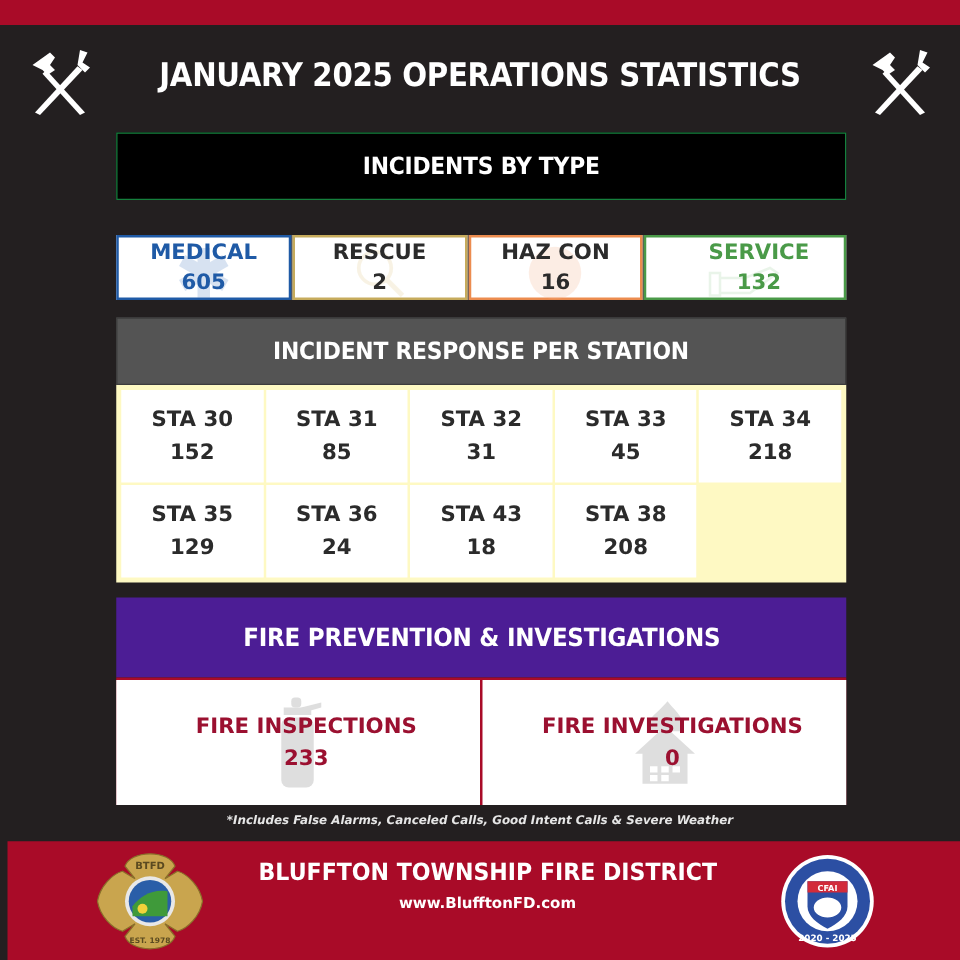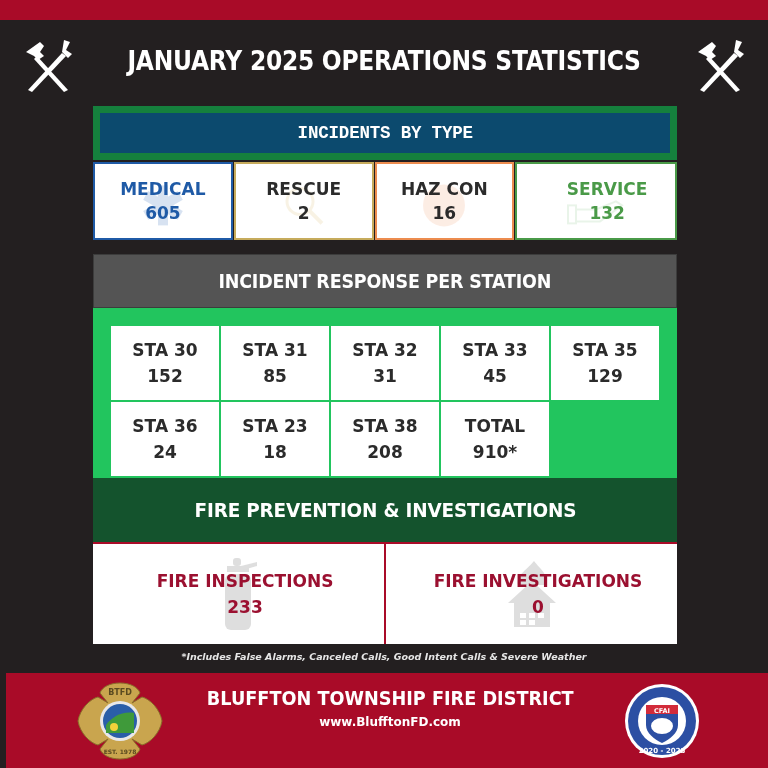--- a/index.html
+++ b/index.html
@@ -23,42 +23,42 @@
 
   .section { position: absolute; left: 93px; width: 584px; }
   .sec-header {
     height: 54px; display: flex; align-items: center; justify-content: center;
     color: #fff; font-weight: bold; font-size: 19px; letter-spacing: -0.2px;
   }
   .sec-header span { display: inline-block; transform: scaleX(0.92); }
 
   
   #types { top: 106px; }
-  #types .sec-header { background: #0c4a6e; border: 7px solid #15803d; font-family: Liberation Mono, monospace; }
-  .type-row { display: flex; height: 78px; margin-top: 2px; }
+  #types .sec-header { background: #000000; border: 1px solid #15803d; }
+  .type-row { display: flex; height: 78px; margin-top: 2px; align-items: flex-end; }
   .type-cell {
     flex: 1; background: #fff; position: relative; display: flex; flex-direction: column;
     align-items: center; justify-content: center; border: 2px solid; margin-right: 1px;
   }
   .type-cell:last-child { margin-right: 0; padding-left: 22px; }
   .type-cell .lbl, .type-cell .val { position: relative; z-index: 2; font-weight: bold; font-size: 17px; line-height: 24px; }
   .type-cell .bg-icon { position: absolute; z-index: 1; left: 50%; top: 50%; transform: translate(-50%, -40%); opacity: 0.22; }
 
   
   #stations { top: 254px; }
   #stations .sec-header { background: #545454; border: 1px solid #3c3c3c; }
-  .sta-grid { display: grid; grid-template-columns: repeat(5, 1fr); background: #22c55e; gap: 2px; padding: 18px; margin-top: 0; }
+  .sta-grid { display: grid; grid-template-columns: repeat(5, 1fr); background: #fef9c3; gap: 2px; padding: 4px; margin-top: 0; }
   .sta-cell {
     background: #fff; height: 74px; display: flex; flex-direction: column; align-items: center; justify-content: center;
     color: #2b2b2b; font-weight: bold; font-size: 17px; line-height: 26px;
   }
 
   
   #prevention { top: 478px; }
-  #prevention .sec-header { background: #14532d; height: 64px; font-size: 20px; }
+  #prevention .sec-header { background: #4c1d95; height: 64px; font-size: 20px; }
   .prev-row { display: flex; height: 102px; background: #a90b28; gap: 2px; padding-top: 2px; }
   .prev-cell {
     flex: 1; background: #fff; position: relative; display: flex; flex-direction: column; align-items: center; justify-content: center;
     color: #9b1030; font-weight: bold; font-size: 17px; line-height: 26px;
   }
   .prev-cell .bg-icon { position: absolute; left: 50%; top: 50%; transform: translate(-50%, -50%); opacity: 0.28; z-index: 1; }
   .prev-cell .lbl, .prev-cell .val { position: relative; z-index: 2; margin-left: 13px; }
 
   .footnote {
     position: absolute; left: 0; top: 651px; width: 768px; text-align: center;
@@ -155,38 +155,38 @@
       </div>
     <div class="sta-cell">
         <div>STA 32</div>
         <div>31</div>
       </div>
     <div class="sta-cell">
         <div>STA 33</div>
         <div>45</div>
       </div>
     <div class="sta-cell">
+        <div>STA 34</div>
+        <div>218</div>
+      </div>
+    <div class="sta-cell">
         <div>STA 35</div>
         <div>129</div>
       </div>
     <div class="sta-cell">
         <div>STA 36</div>
         <div>24</div>
       </div>
     <div class="sta-cell">
-        <div>STA 23</div>
+        <div>STA 43</div>
         <div>18</div>
       </div>
     <div class="sta-cell">
         <div>STA 38</div>
         <div>208</div>
-      </div>
-    <div class="sta-cell">
-        <div>TOTAL</div>
-        <div>910*</div>
       </div>
   </div>
 </div>
 
 <div class="section" id="prevention">
   <div class="sec-header">
     <span>FIRE PREVENTION &amp; INVESTIGATIONS</span>
   </div>
   <div class="prev-row">
     <div class="prev-cell">

